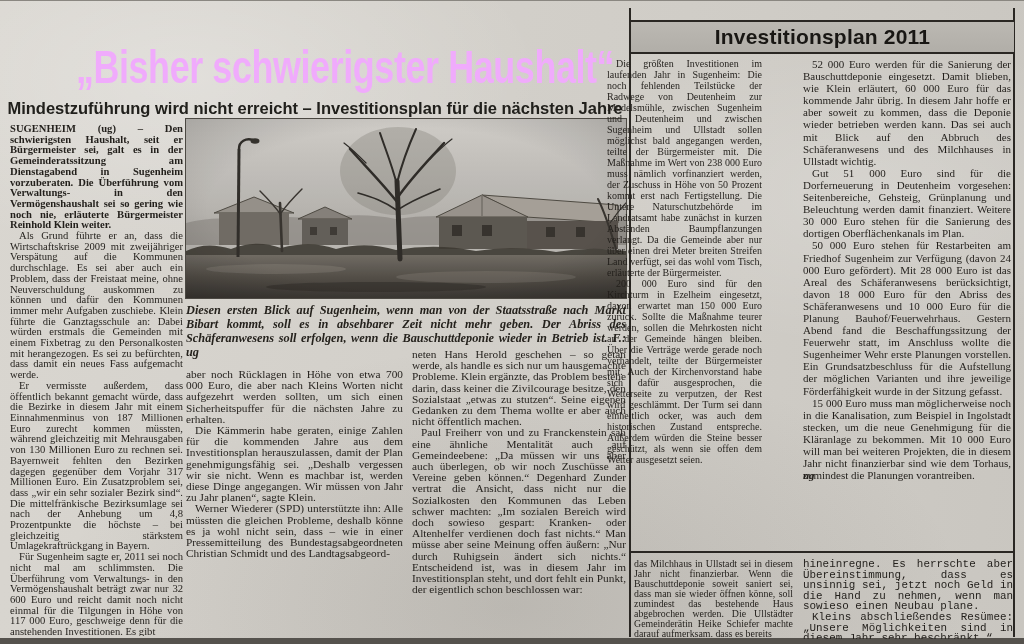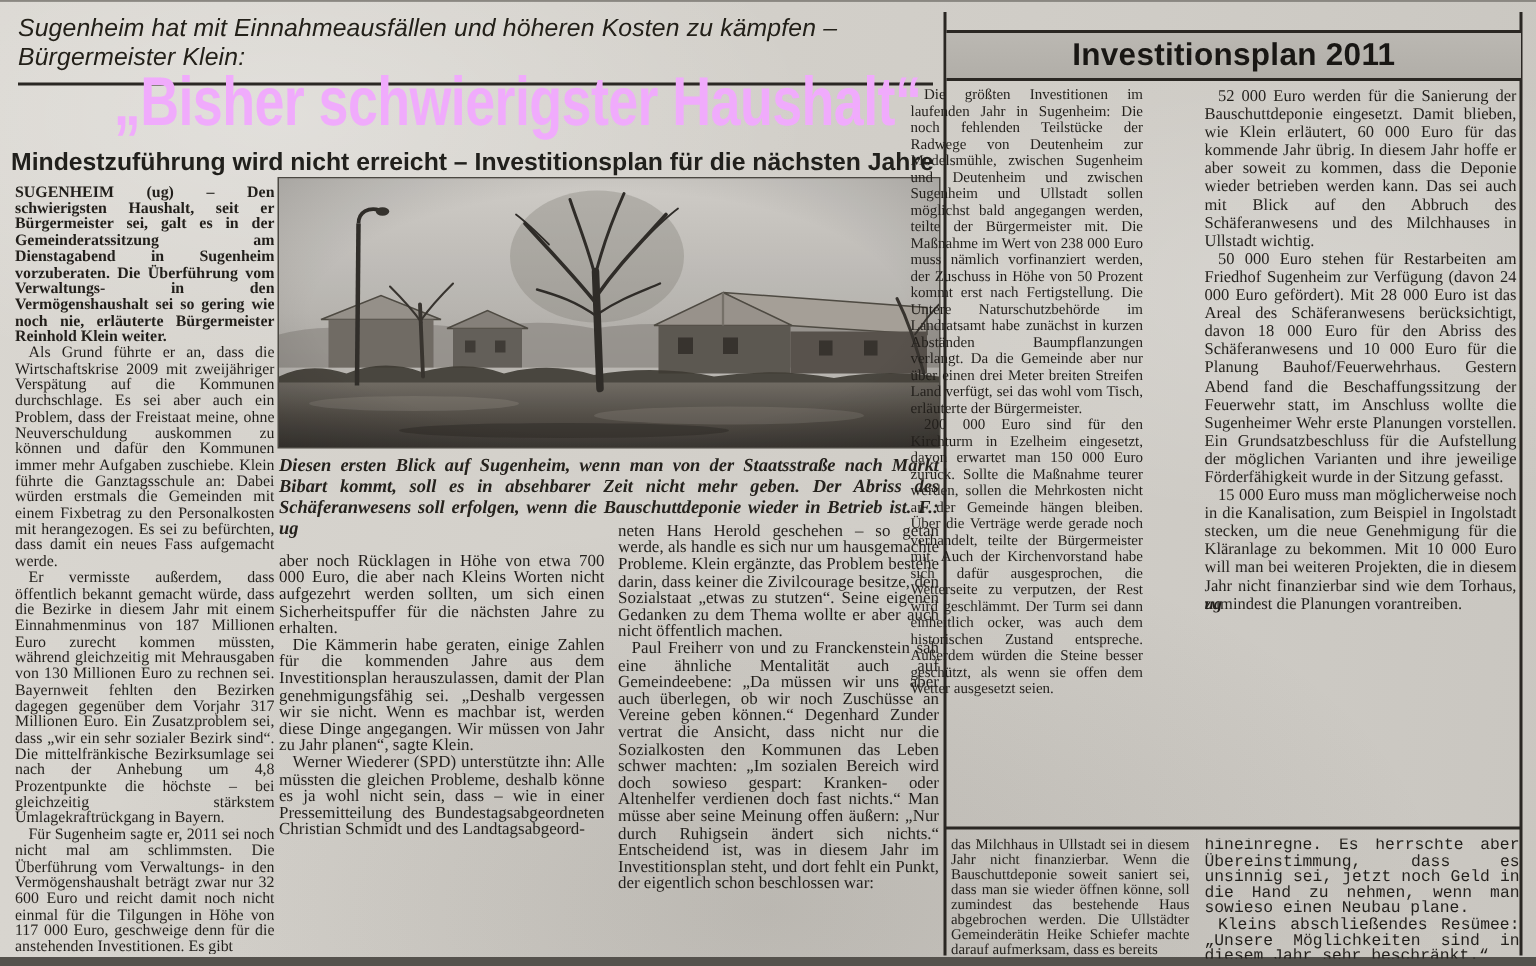--- a/index.html
+++ b/index.html
@@ -58,21 +58,20 @@
   
   .contL{left:634px;top:559px;width:159px;height:78px;font-size:9.9px;line-height:10px;}
   .contR{left:803px;top:559px;width:210px;height:80px;font-size:10.9px;line-height:10.6px;font-family:Liberation Mono, monospace;}
 </style>
 </head>
 <body>
 
 <div class="page">
   <div class="paper"></div>
 
-  <div class="kicker">Sugenheim hat mit Einnahmeausfällen und höheren Kosten zu kämpfen – Bürgermeister Klein:</div>
   <h1 class="headline"><span class="headline-inner">„Bisher schwierigster Haushalt“</span></h1>
   <div class="subhead">Mindestzuführung wird nicht erreicht – Investitionsplan für die nächsten Jahre gestutzt</div>
 
   <div class="col col1">
     <p class="lead noindent">SUGENHEIM (ug) – Den schwierigsten Haushalt, seit er Bürgermeister sei, galt es in der Gemeinderatssitzung am Dienstagabend in Sugenheim vorzuberaten. Die Überführung vom Verwaltungs- in den Vermögenshaushalt sei so gering wie noch nie, erläuterte Bürgermeister Reinhold Klein weiter.</p>
     <p>Als Grund führte er an, dass die Wirtschaftskrise 2009 mit zweijähriger Verspätung auf die Kommunen durchschlage. Es sei aber auch ein Problem, dass der Freistaat meine, ohne Neuverschuldung auskommen zu können und dafür den Kommunen immer mehr Aufgaben zuschiebe. Klein führte die Ganztagsschule an: Dabei würden erstmals die Gemeinden mit einem Fixbetrag zu den Personalkosten mit herangezogen. Es sei zu befürchten, dass damit ein neues Fass aufgemacht werde.</p>
     <p>Er vermisste außerdem, dass öffentlich bekannt gemacht würde, dass die Bezirke in diesem Jahr mit einem Einnahmenminus von 187 Millionen Euro zurecht kommen müssten, während gleichzeitig mit Mehrausgaben von 130 Millionen Euro zu rechnen sei. Bayernweit fehlten den Bezirken dagegen gegenüber dem Vorjahr 317 Millionen Euro. Ein Zusatzproblem sei, dass „wir ein sehr sozialer Bezirk sind“. Die mittelfränkische Bezirksumlage sei nach der Anhebung um 4,8 Prozentpunkte die höchste – bei gleichzeitig stärkstem Umlagekraftrückgang in Bayern.</p>
     <p>Für Sugenheim sagte er, 2011 sei noch nicht mal am schlimmsten. Die Überführung vom Verwaltungs- in den Vermögenshaushalt beträgt zwar nur 32 600 Euro und reicht damit noch nicht einmal für die Tilgungen in Höhe von 117 000 Euro, geschweige denn für die anstehenden Investitionen. Es gibt</p>
   </div>
 
@@ -175,20 +174,21 @@
 
   <div class="sb-titlebar">
     <span class="sb-title">Investitionsplan 2011</span>
   </div>
   <div class="col colA">
     <p>Die größten Investitionen im laufenden Jahr in Sugenheim: Die noch fehlenden Teilstücke der Radwege von Deutenheim zur Modelsmühle, zwischen Sugenheim und Deutenheim und zwischen Sugenheim und Ullstadt sollen möglichst bald angegangen werden, teilte der Bürgermeister mit. Die Maßnahme im Wert von 238 000 Euro muss nämlich vorfinanziert werden, der Zuschuss in Höhe von 50 Prozent kommt erst nach Fertigstellung. Die Untere Naturschutzbehörde im Landratsamt habe zunächst in kurzen Abständen Baumpflanzungen verlangt. Da die Gemeinde aber nur über einen drei Meter breiten Streifen Land verfügt, sei das wohl vom Tisch, erläuterte der Bürgermeister.</p>
     <p>200 000 Euro sind für den Kirchturm in Ezelheim eingesetzt, davon erwartet man 150 000 Euro zurück. Sollte die Maßnahme teurer werden, sollen die Mehrkosten nicht an der Gemeinde hängen bleiben. Über die Verträge werde gerade noch verhandelt, teilte der Bürgermeister mit. Auch der Kirchenvorstand habe sich dafür ausgesprochen, die Wetterseite zu verputzen, der Rest wird geschlämmt. Der Turm sei dann einheitlich ocker, was auch dem historischen Zustand entspreche. Außerdem würden die Steine besser geschützt, als wenn sie offen dem Wetter ausgesetzt seien.</p>
   </div>
   <div class="col colB">
     <p>52 000 Euro werden für die Sanierung der Bauschuttdeponie eingesetzt. Damit blieben, wie Klein erläutert, 60 000 Euro für das kommende Jahr übrig. In diesem Jahr hoffe er aber soweit zu kommen, dass die Deponie wieder betrieben werden kann. Das sei auch mit Blick auf den Abbruch des Schäferanwesens und des Milchhauses in Ullstadt wichtig.</p>
+    <p>Gut 51 000 Euro sind für die Dorferneuerung in Deutenheim vorgesehen: Seitenbereiche, Gehsteig, Grünplanung und Beleuchtung werden damit finanziert. Weitere 30 000 Euro stehen für die Sanierung des dortigen Oberflächenkanals im Plan.</p>
     <p>50 000 Euro stehen für Restarbeiten am Friedhof Sugenheim zur Verfügung (davon 24 000 Euro gefördert). Mit 28 000 Euro ist das Areal des Schäferanwesens berücksichtigt, davon 18 000 Euro für den Abriss des Schäferanwesens und 10 000 Euro für die Planung Bauhof/Feuerwehrhaus. Gestern Abend fand die Beschaffungssitzung der Feuerwehr statt, im Anschluss wollte die Sugenheimer Wehr erste Planungen vorstellen. Ein Grundsatzbeschluss für die Aufstellung der möglichen Varianten und ihre jeweilige Förderfähigkeit wurde in der Sitzung gefasst.</p>
     <p>15 000 Euro muss man möglicherweise noch in die Kanalisation, zum Beispiel in Ingolstadt stecken, um die neue Genehmigung für die Kläranlage zu bekommen. Mit 10 000 Euro will man bei weiteren Projekten, die in diesem Jahr nicht finanzierbar sind wie dem Torhaus, zumindest die Planungen vorantreiben.</p>
     <div class="sig-row">ug</div>
   </div>
 
   <div class="col contL">
     <p class="noindent">das Milchhaus in Ullstadt sei in diesem Jahr nicht finanzierbar. Wenn die Bauschuttdeponie soweit saniert sei, dass man sie wieder öffnen könne, soll zumindest das bestehende Haus abgebrochen werden. Die Ullstädter Gemeinderätin Heike Schiefer machte darauf aufmerksam, dass es bereits</p>
   </div>
   <div class="col contR">
     <p class="noindent">hineinregne. Es herrschte aber Übereinstimmung, dass es unsinnig sei, jetzt noch Geld in die Hand zu nehmen, wenn man sowieso einen Neubau plane.</p>

